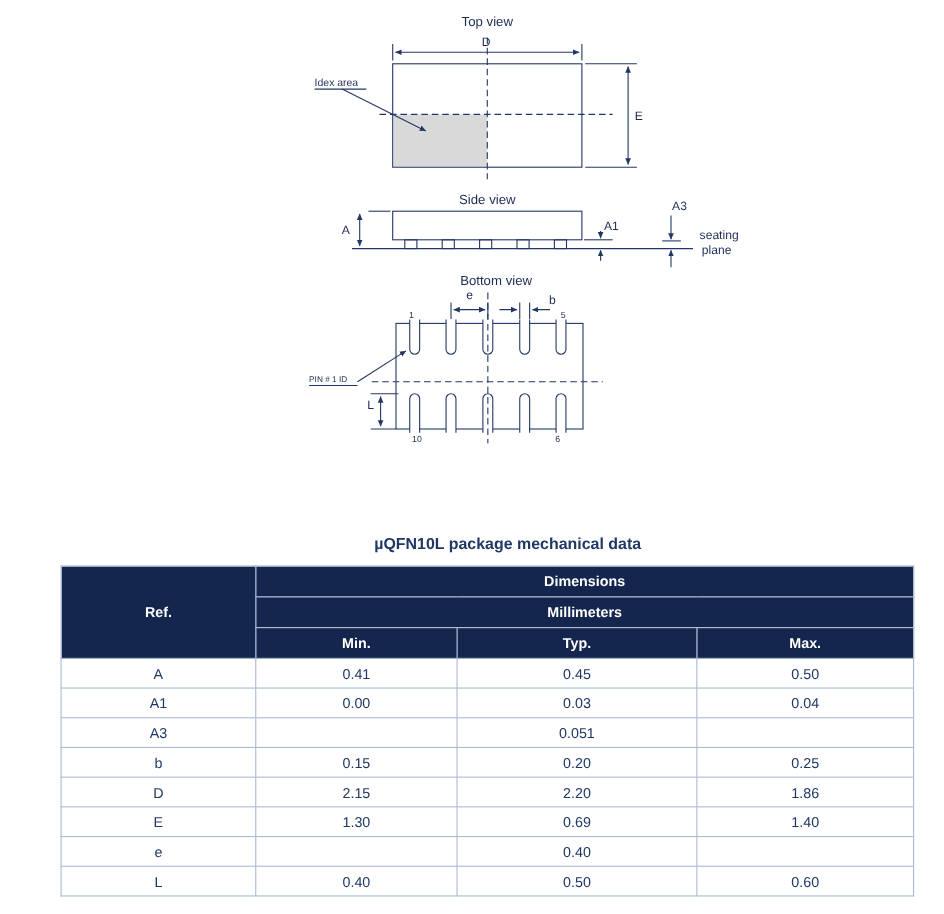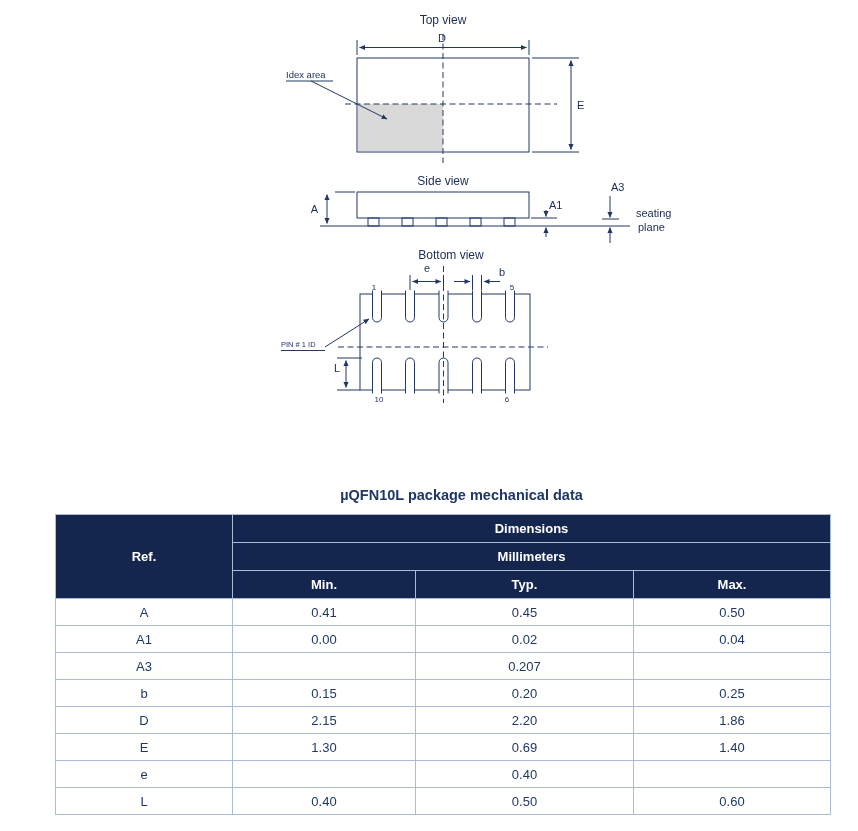--- a/index.html
+++ b/index.html
@@ -208,27 +208,27 @@
     <tbody>
       <tr>
         <td>A</td>
         <td>0.41</td>
         <td>0.45</td>
         <td>0.50</td>
       </tr>
       <tr>
         <td>A1</td>
         <td>0.00</td>
-        <td>0.02</td>
+        <td>0.03</td>
         <td>0.04</td>
       </tr>
       <tr>
         <td>A3</td>
         <td></td>
-        <td>0.207</td>
+        <td>0.051</td>
         <td></td>
       </tr>
       <tr>
         <td>b</td>
         <td>0.15</td>
         <td>0.20</td>
         <td>0.25</td>
       </tr>
       <tr>
         <td>D</td>

